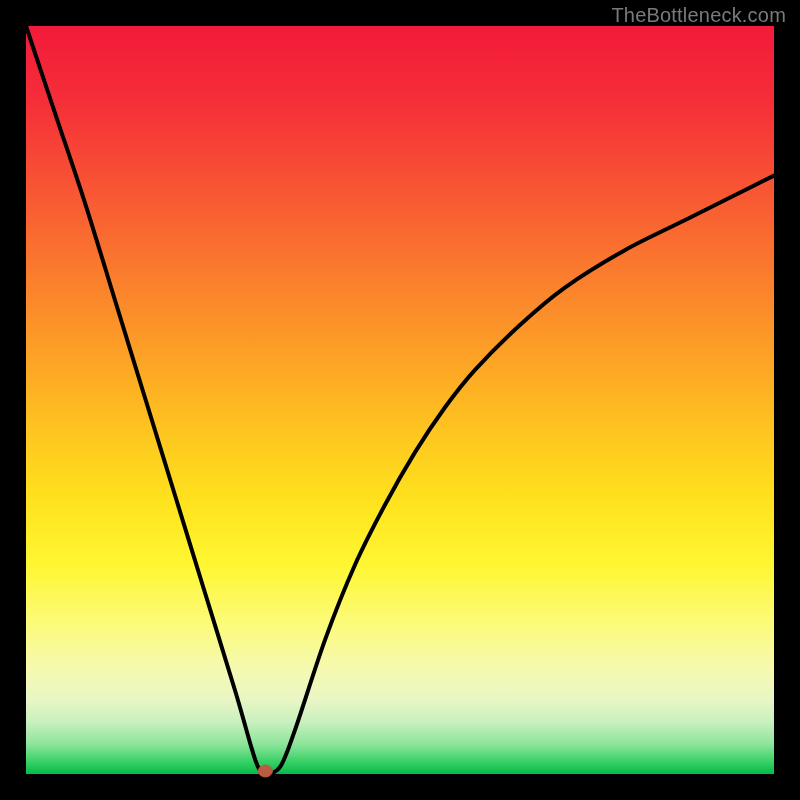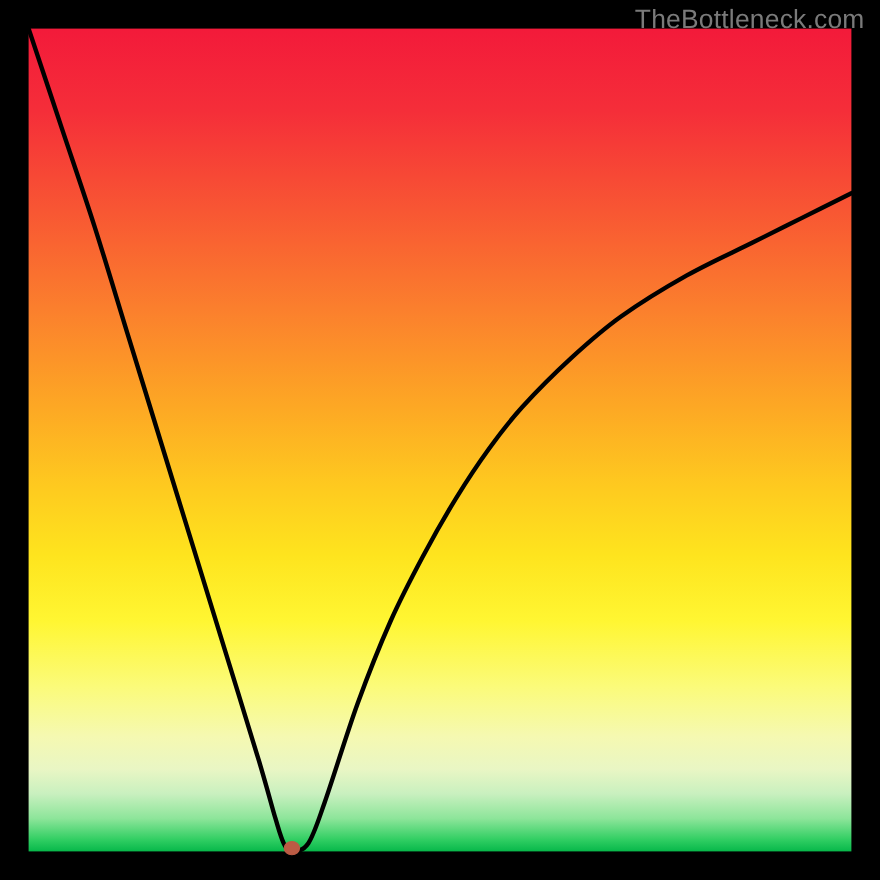--- a/index.html
+++ b/index.html
@@ -39,21 +39,21 @@
       #8de59a 96%,
       #33cf64 98.5%,
       #07b84a 100%
     );
   }
   .watermark {
     position: absolute;
     top: 4px;
     right: 14px;
     color: #7a7a7a;
-    font-size: 24px;
+    font-size: 20px;
     font-weight: 500;
     letter-spacing: 0.2px;
     user-select: none;
   }
   svg.curve {
     position: absolute;
     left: 0;
     top: 0;
     width: 748px;
     height: 748px;

